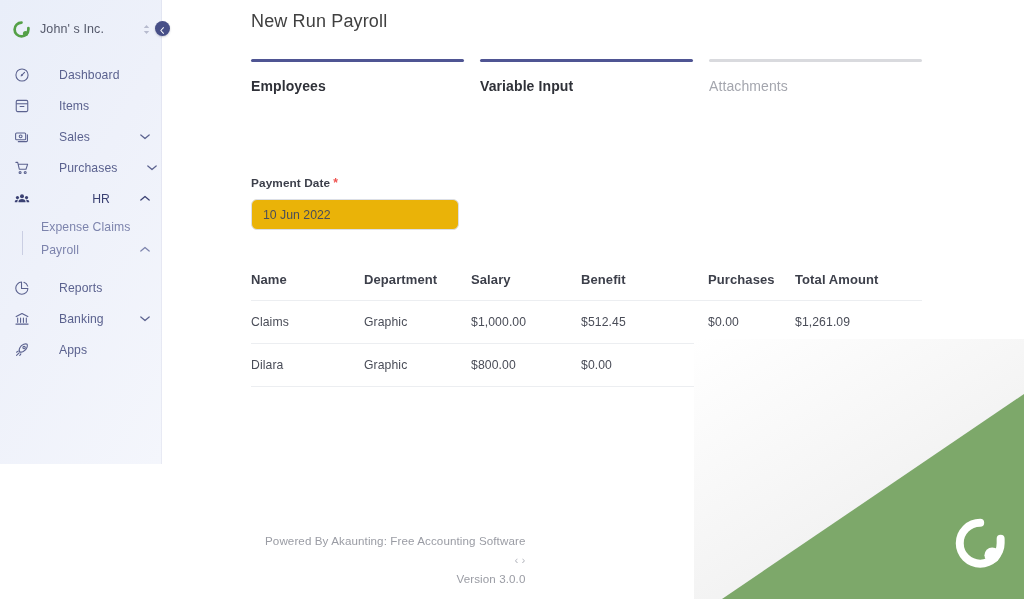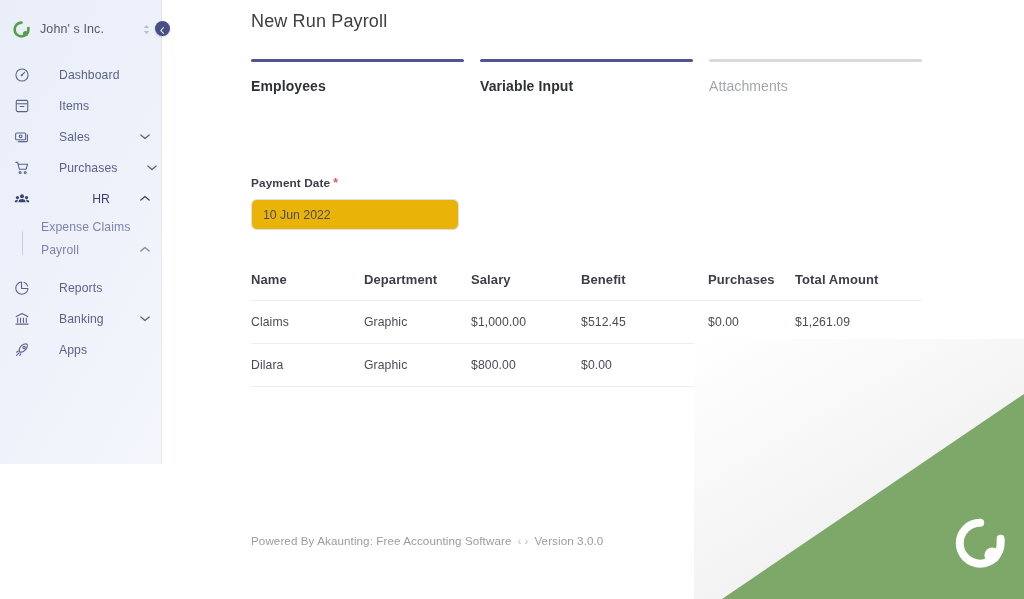--- a/index.html
+++ b/index.html
@@ -240,29 +240,30 @@
     border: none;
     border-radius: 5px;
     cursor: pointer;
     letter-spacing: .1px;
     font-family: inherit;
   }
 
   
   .footer {
     position: absolute;
-    left: 89px;
+    left: 103px;
     top: 534px;
     display: flex;
     align-items: flex-end;
     gap: 6px;
     font-size: 11.6px;
     color: #9a9ca4;
     letter-spacing: .1px;
     z-index: 4;
+    flex-direction: column;
   }
   .footer .sep { display: flex; gap: 3px; color: #b9bbc2; }
 
   
   .corner {
     position: absolute;
     right: 0; bottom: 0;
     width: 330px; height: 260px;
     pointer-events: none;
     z-index: 1;

